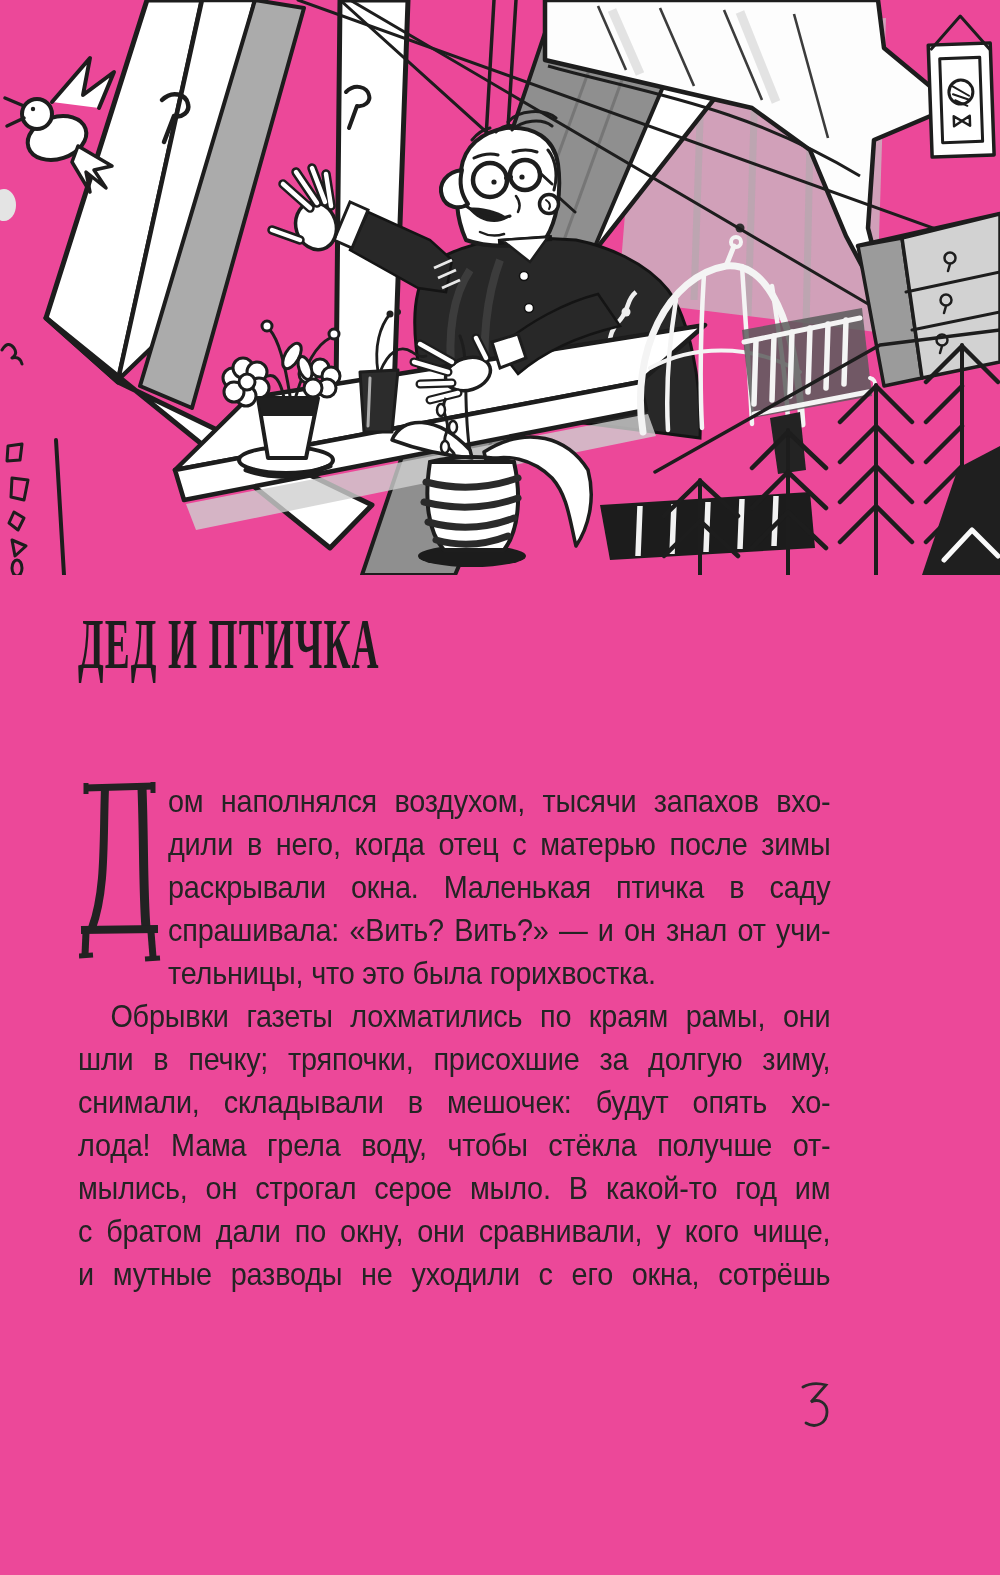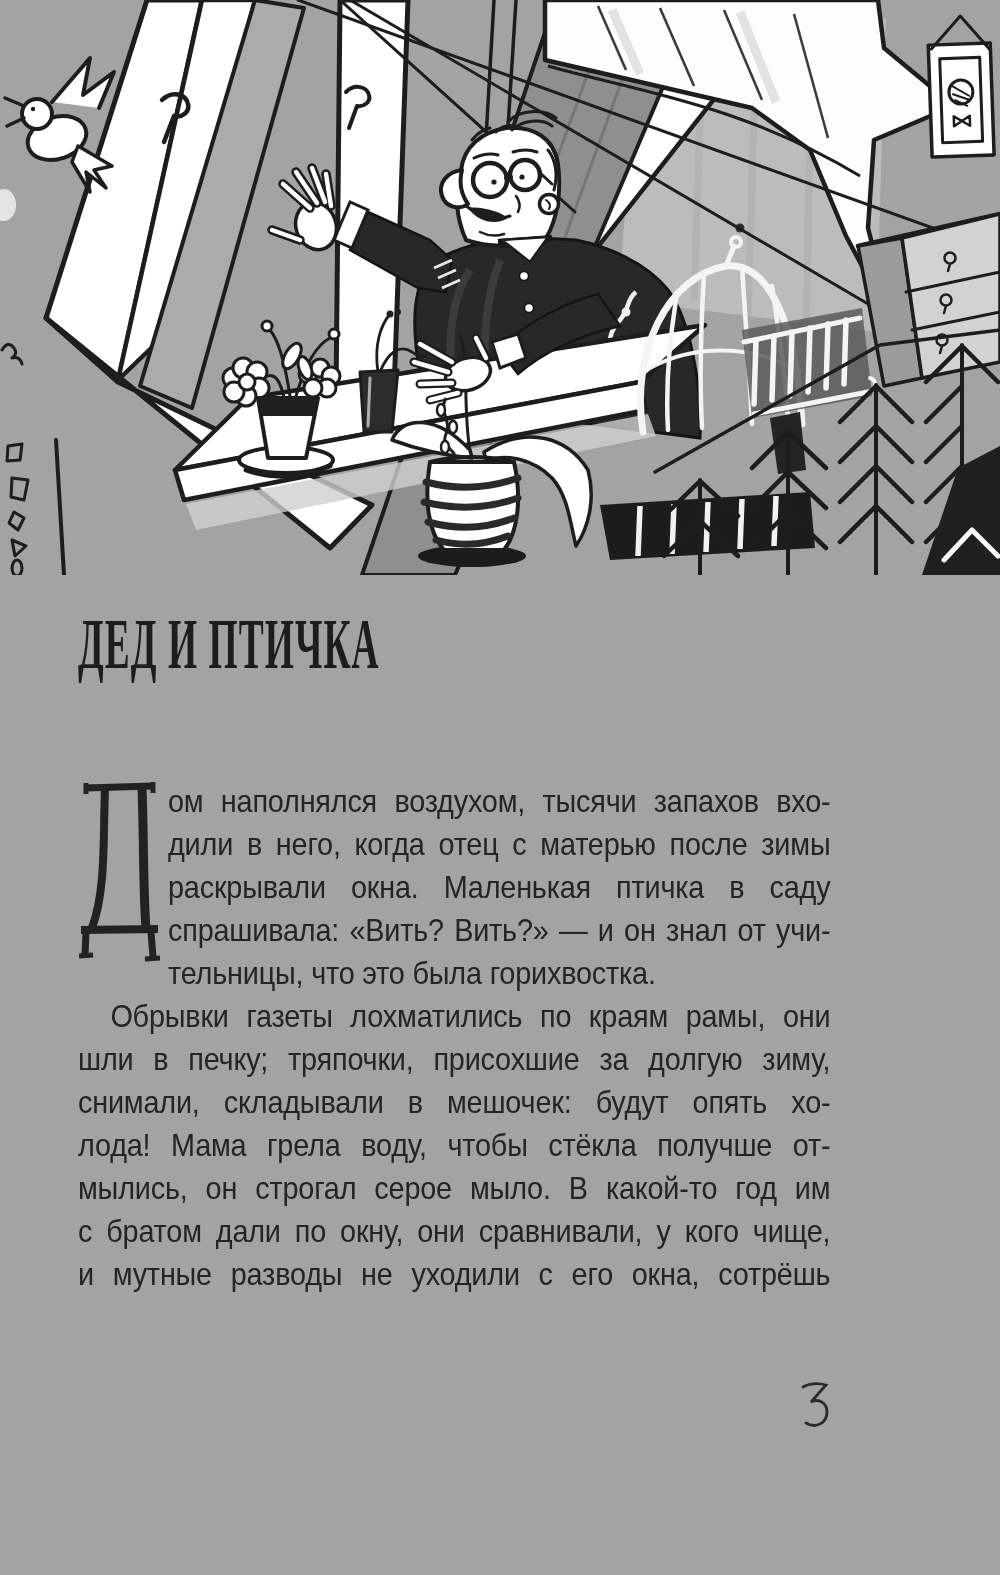--- a/index.html
+++ b/index.html
@@ -1,16 +1,16 @@
 <!DOCTYPE html>
 <html><head>
 <meta charset="utf-8">
 <style>
   html,body{margin:0;padding:0;background:#e8e8e8;}
-  .page{position:relative;width:1000px;height:1575px;background:#a3a3a3;overflow:hidden;
+  .page{position:relative;width:1000px;height:1575px;background:#ec4899;overflow:hidden;
         font-family:"Liberation Sans",sans-serif;}
   .illustration{position:absolute;left:0;top:0;width:1000px;height:575px;}
   .title{position:absolute;left:78px;top:612px;height:64px;white-space:nowrap;}
   .title-inner{display:inline-block;font-family:"Liberation Serif",serif;font-weight:700;
         font-size:72px;line-height:64px;letter-spacing:2px;color:#1d1d1d;
         transform:scale(0.52,1);transform-origin:0 0;}
   .dropcap{position:absolute;left:79px;top:780px;}
   .body-text{position:absolute;left:78px;top:780px;width:836px;
         transform:scaleX(0.9);transform-origin:0 0;
         font-size:32px;line-height:43px;color:#242424;letter-spacing:-0.2px;}

